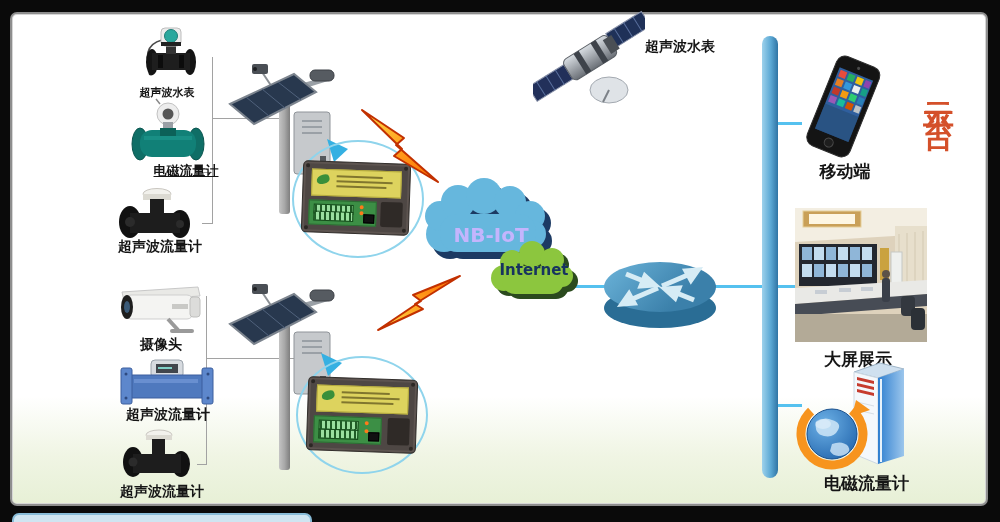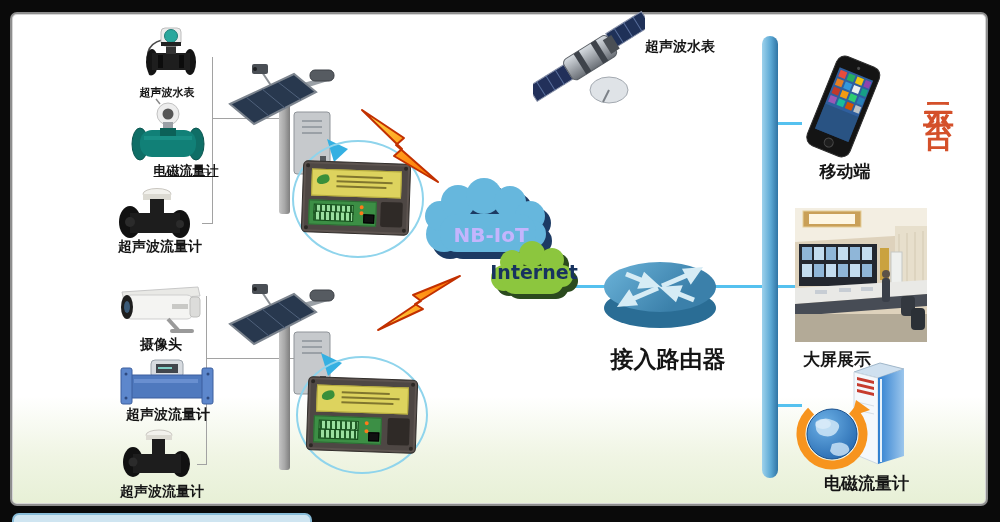--- a/index.html
+++ b/index.html
@@ -28,21 +28,21 @@
   .rtu .sw{position:absolute;width:9px;height:7px;background:#111;border:1px solid #000;}
   .rtu .recess{position:absolute;right:6px;top:38px;width:22px;bottom:7px;background:#2f2a27;border-radius:2px;}
   .rtu .screw{position:absolute;width:4px;height:4px;border-radius:50%;background:#2b2724;}
   #backbone{left:762px;top:36px;width:16px;height:442px;border-radius:8px;
             background:linear-gradient(90deg,#9ed2ec,#5ba8d4 55%,#2f74a4);}
   #router-body{position:absolute;left:0;top:26px;width:112px;height:40px;background:#2a6d95;border-radius:56px/20px;}
   #router-top{position:absolute;left:0;top:0;width:112px;height:50px;border-radius:50%;
               background:linear-gradient(135deg,#6cb4da,#3b80aa 70%);}
   #cloud-text1{left:424px;top:197px;width:134px;font-size:22px;color:#17335f;}
   #cloud-text2{left:424px;top:223px;width:134px;font-size:20px;color:#c4b5fd;}
-  #internet-text{left:490px;top:261px;width:88px;font-size:19px;color:#17335f;}
+  #internet-text{left:490px;top:261px;width:88px;font-size:15px;color:#17335f;}
   #platform-title{left:918px;top:78px;font-size:31px;color:#d4502a;writing-mode:vertical-rl;
                   letter-spacing:8px;font-weight:bold;}
   #bottom-tab{left:12px;top:513px;width:296px;height:12px;background:#cfe5f1;
               border:2px solid #88bcd8;border-bottom:none;border-radius:7px 7px 0 0;}
 </style>
 </head>
 <body>
 
 <div id="stage">
   <div id="panel" class="abs"></div>
@@ -339,21 +339,20 @@
           <polygon points="94,8 82,9 87,18"></polygon>
         <line x1="54" y1="26" x2="26" y2="38"></line>
           <polygon points="18,42 30,41 25,32"></polygon>
         <line x1="22" y1="12" x2="42" y2="20"></line>
           <polygon points="51,23 41,14 37,24"></polygon>
         <line x1="90" y1="38" x2="70" y2="30"></line>
           <polygon points="61,27 71,36 75,26"></polygon>
       </g>
     </svg>
   </div>
-  <div class="lbl" style="left:588px;top:344px;width:160px;font-size:23px;">接入路由器</div>
 
   <svg class="abs" style="left:794px;top:52px;" width="96" height="110" viewBox="0 0 96 110">
     <g transform="rotate(22 48 55)">
       <rect x="26" y="6" width="46" height="96" rx="9" fill="#141414" stroke="#2e2e2e"></rect>
       <circle cx="49" cy="13" r="1.6" fill="#4a4a4a"></circle>
       <rect x="31" y="19" width="36" height="66" fill="#2f5f9e"></rect>
       <rect x="33" y="21" width="7" height="7" fill="#e74c3c"></rect>
         <rect x="42" y="21" width="7" height="7" fill="#27ae60"></rect>
       <rect x="51" y="21" width="7" height="7" fill="#f1c40f"></rect>
         <rect x="60" y="21" width="6" height="7" fill="#8e44ad"></rect>
@@ -404,21 +403,21 @@
     <polygon points="0,96 132,86 132,98 0,108" fill="#474c55"></polygon>
     <rect x="0" y="106" width="132" height="28" fill="#b3aa97"></rect>
     <rect x="20" y="82" width="12" height="4" fill="#c7cdd4"></rect>
       <rect x="44" y="80" width="12" height="4" fill="#c7cdd4"></rect>
     <rect x="66" y="79" width="12" height="4" fill="#c7cdd4"></rect>
     <circle cx="91" cy="66" r="4" fill="#5b5248"></circle>
     <rect x="87" y="70" width="8" height="24" rx="3" fill="#3a3f49"></rect>
     <rect x="106" y="88" width="14" height="20" rx="4" fill="#33383f"></rect>
     <rect x="116" y="100" width="14" height="22" rx="4" fill="#2b3036"></rect>
   </svg>
-  <div class="lbl" style="left:797px;top:348px;width:80px;font-size:17px;">大屏展示</div>
+  <div class="lbl" style="left:818px;top:348px;width:80px;font-size:17px;">大屏展示</div>
 
   <svg class="abs" style="left:796px;top:360px;" width="136" height="112" viewBox="0 0 136 112">
     <defs>
       <linearGradient id="srv" x1="0" y1="0" x2="1" y2="0">
         <stop offset="0" stop-color="#2f7fd0"></stop>
           <stop offset="1" stop-color="#9cc6ec"></stop>
       </linearGradient>
       <radialGradient id="glb" cx="0.35" cy="0.3" r="0.9">
         <stop offset="0" stop-color="#6db1e6"></stop>
           <stop offset="1" stop-color="#1c5fa8"></stop>

